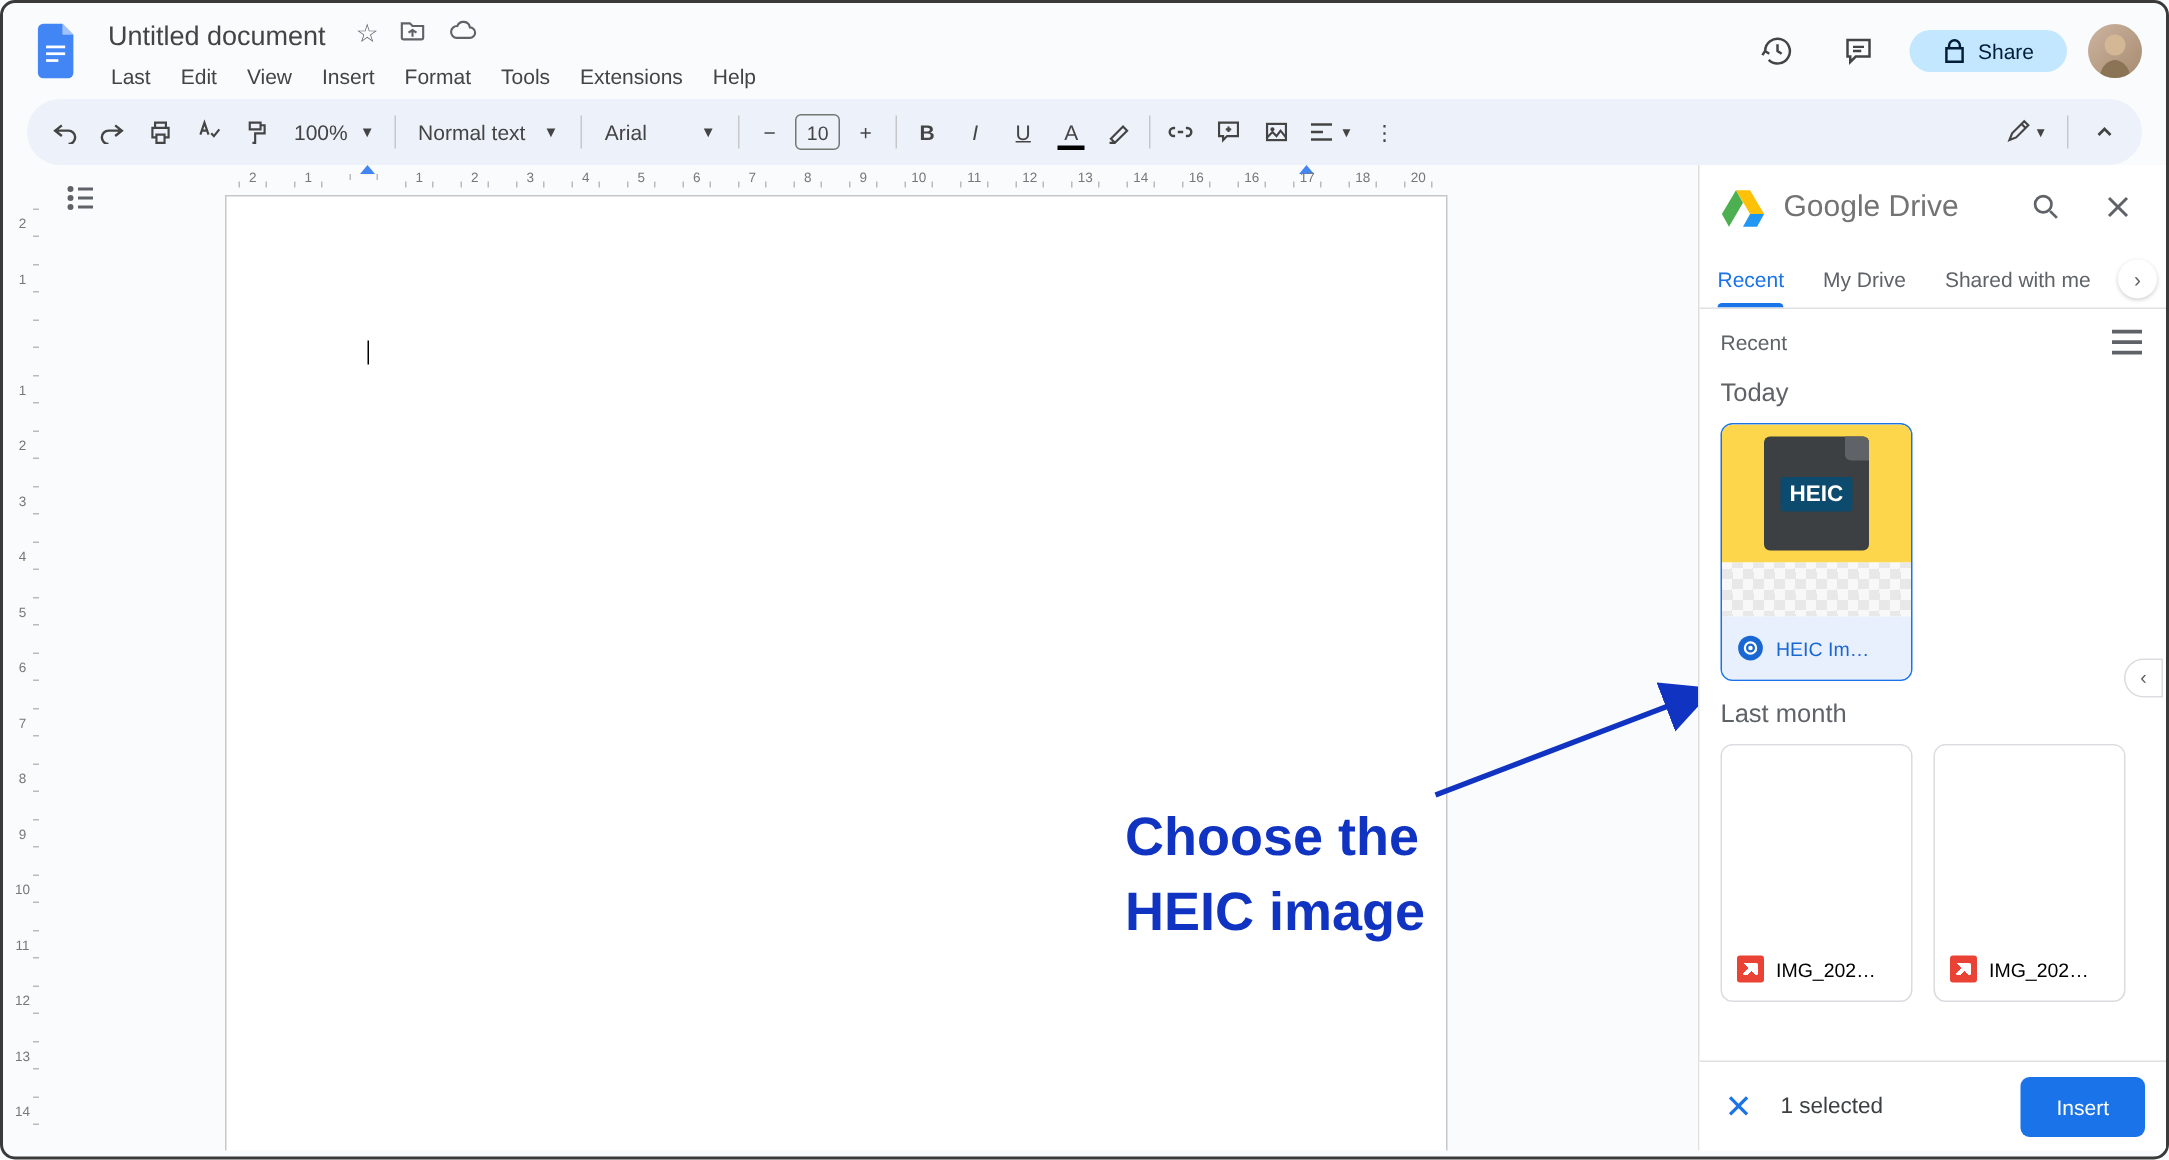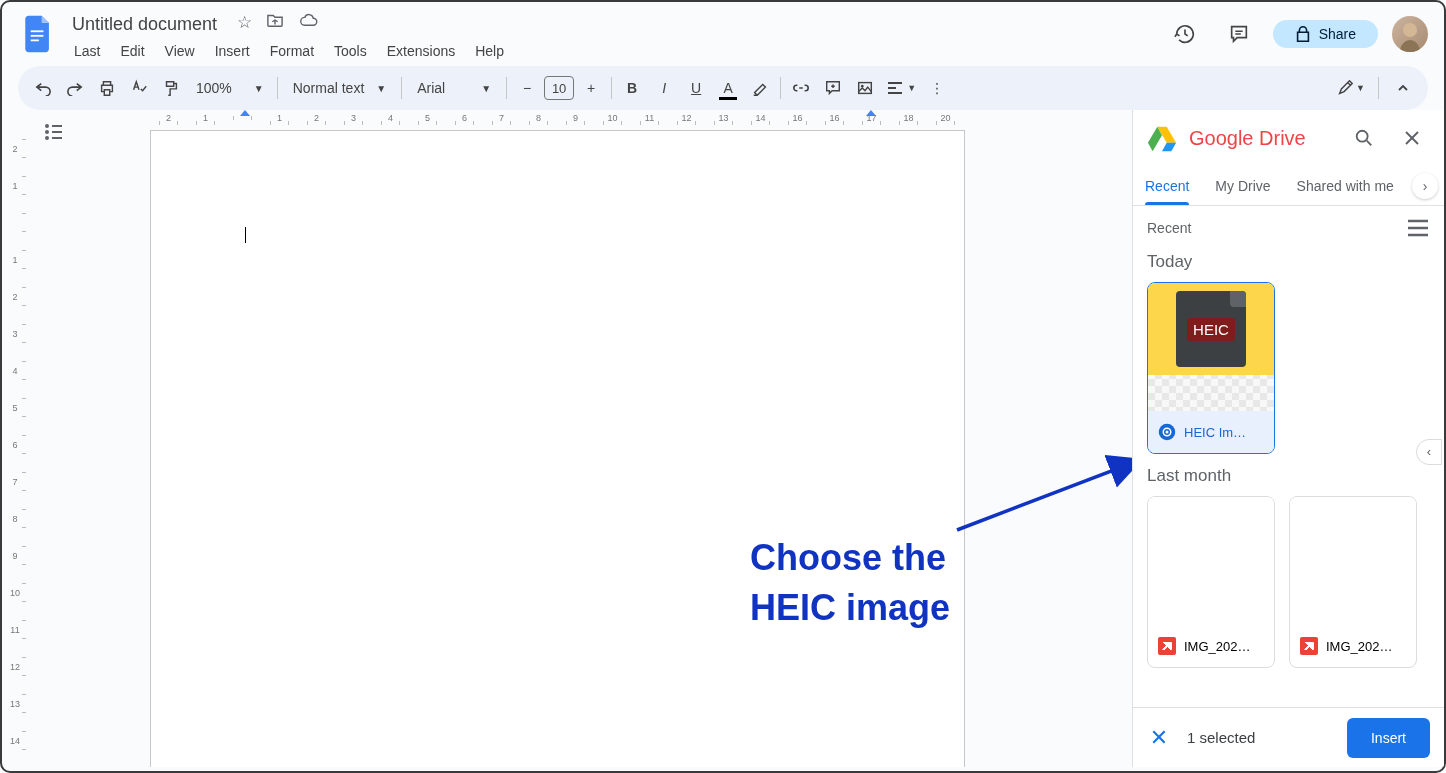--- a/index.html
+++ b/index.html
@@ -16,21 +16,21 @@
 .menubar span{padding:4px 8px;cursor:pointer;border-radius:4px}
 .header-right{display:flex;align-items:center;gap:14px}
 .icon-btn{width:40px;height:40px;display:flex;align-items:center;justify-content:center;cursor:pointer;color:#444;border-radius:50%}
 .share-btn{background:#c2e7ff;border-radius:32px;height:28px;padding:0 22px;display:flex;align-items:center;gap:8px;cursor:pointer;font-weight:500;color:#001d35;font-size:14px}
 .avatar{width:36px;height:36px;border-radius:50%;background:linear-gradient(135deg,#cdb4a0,#a68b70);overflow:hidden}
 .avatar svg{width:100%;height:100%}
 
 .toolbar{height:44px;margin:0 16px;background:#edf2fa;border-radius:28px;display:flex;align-items:center;padding:0 10px;gap:2px;color:#444;font-size:14px}
 .tb-item{height:30px;min-width:30px;display:flex;align-items:center;justify-content:center;border-radius:4px;cursor:pointer;padding:0 4px}
 .tb-sep{width:1px;height:22px;background:#c7c7c7;margin:0 3px}
-.zoom{padding:0 8px;display:flex;align-items:center;gap:22px}
+.zoom{padding:0 8px;display:flex;align-items:center;gap:8px}
 .style-dd{padding:0 10px;display:flex;gap:12px}
 .font-dd{padding:0 10px;display:flex;align-items:center;gap:36px}
 .fontsize-box{width:30px;height:24px;border:1px solid #747775;border-radius:4px;display:flex;align-items:center;justify-content:center;font-size:13px}
 .color-underline{position:relative}
 .color-underline::after{content:'';position:absolute;bottom:3px;left:6px;right:6px;height:3px;background:#000}
 .tb-right{margin-left:auto;display:flex;align-items:center;gap:6px}
 
 .main{display:flex;height:calc(100% - 112px);position:relative}
 .doc-area{flex:1;position:relative;overflow:hidden}
 .outline-btn{position:absolute;left:40px;top:10px;width:24px;height:24px;cursor:pointer;color:#5f6368}
@@ -52,21 +52,21 @@
 
 .page{position:absolute;left:148px;top:20px;width:815px;height:1056px;background:#fff;border:1px solid #c7c7c7}
 .cursor-blink{position:absolute;left:94px;top:96px;width:1px;height:16px;background:#000}
 
 .annotation-text{position:absolute;left:748px;top:423px;font-family:'Comic Sans MS','Segoe Script',cursive;font-size:36px;color:#1033c2;line-height:1.4;font-weight:600}
 .annotation-arrow{position:absolute;left:950px;top:340px;pointer-events:none}
 
 .sidebar{width:312px;background:#fff;border-left:1px solid #e0e0e0;display:flex;flex-direction:column;position:relative}
 .sb-head{height:56px;display:flex;align-items:center;padding:0 14px;gap:12px}
 .drive-logo{width:30px;height:30px}
-.sb-title{font-size:20px;color:#ef4444;flex:1}
+.sb-title{font-size:20px;color:#737373;flex:1}
 .sb-head .icon-btn{width:36px;height:36px}
 
 .sb-tabs{display:flex;border-bottom:1px solid #e0e0e0;padding:0 12px;gap:26px;font-size:14px;position:relative;height:40px;align-items:center;overflow:hidden}
 .sb-tab{color:#5f6368;cursor:pointer;white-space:nowrap;height:100%;display:flex;align-items:center;position:relative}
 .sb-tab.active{color:#1a73e8;font-weight:500}
 .sb-tab.active::after{content:'';position:absolute;bottom:0;left:0;right:0;height:3px;background:#1a73e8;border-radius:3px 3px 0 0}
 .tab-scroll{position:absolute;right:6px;top:50%;transform:translateY(-50%);width:26px;height:26px;background:#fff;border-radius:50%;box-shadow:0 1px 3px rgba(0,0,0,0.2);display:flex;align-items:center;justify-content:center;cursor:pointer;color:#5f6368;font-size:14px}
 
 .sb-content{flex:1;overflow:auto;padding:12px 14px}
 .sb-row1{display:flex;align-items:center;justify-content:space-between;margin-bottom:14px}
@@ -74,21 +74,21 @@
 .view-toggle{width:24px;height:20px;cursor:pointer;color:#5f6368}
 .sb-timegroup{font-size:17px;color:#5f6368;margin:12px 0 10px}
 .file-grid{display:flex;flex-wrap:wrap;gap:14px}
 .file-card{width:128px;border:1px solid #dadce0;border-radius:8px;overflow:hidden;cursor:pointer;background:#fff}
 .file-card.selected{border-color:#1a73e8}
 .file-thumb{height:128px;background:#f1f3f4;position:relative}
 .heic-thumb{background:#fdd64b;display:flex;align-items:center;justify-content:center;height:92px}
 .heic-thumb-bot{height:36px;background:repeating-conic-gradient(#e8e8e8 0 25%,#f8f8f8 0 50%) 50% / 14px 14px}
 .heic-doc{width:70px;height:76px;background:#3c4043;border-radius:4px;position:relative;display:flex;align-items:center;justify-content:center}
 .heic-doc::before{content:'';position:absolute;top:0;right:0;width:16px;height:16px;background:#5f6368;border-radius:0 4px 0 4px}
-.heic-label{background:#7f1d1d;color:#fff;font-size:15px;font-weight:400;padding:3px 6px;border-radius:2px;position:relative;z-index:1}
+.heic-label{background:#0c4a6e;color:#fff;font-size:15px;font-weight:700;padding:3px 6px;border-radius:2px;position:relative;z-index:1}
 .file-footer{padding:12px 10px;display:flex;align-items:center;gap:8px;font-size:13px}
 .file-card.selected .file-footer{background:#e8f0fe;color:#1967d2}
 .file-icon{width:18px;height:18px;flex-shrink:0}
 .file-name{white-space:nowrap;overflow:hidden;text-overflow:ellipsis}
 
 .blank-thumb{background:#fff}
 .img-icon{width:18px;height:18px;background:#ea4335;border-radius:2px;display:flex;align-items:center;justify-content:center}
 .img-icon::before{content:'';width:10px;height:8px;background:linear-gradient(135deg,transparent 40%,#fff 40% 60%,transparent 60%),linear-gradient(45deg,transparent 45%,#fff 45%);border-radius:1px}
 
 .sb-footer{height:60px;border-top:1px solid #e0e0e0;display:flex;align-items:center;padding:0 14px;gap:16px;background:#fff}

